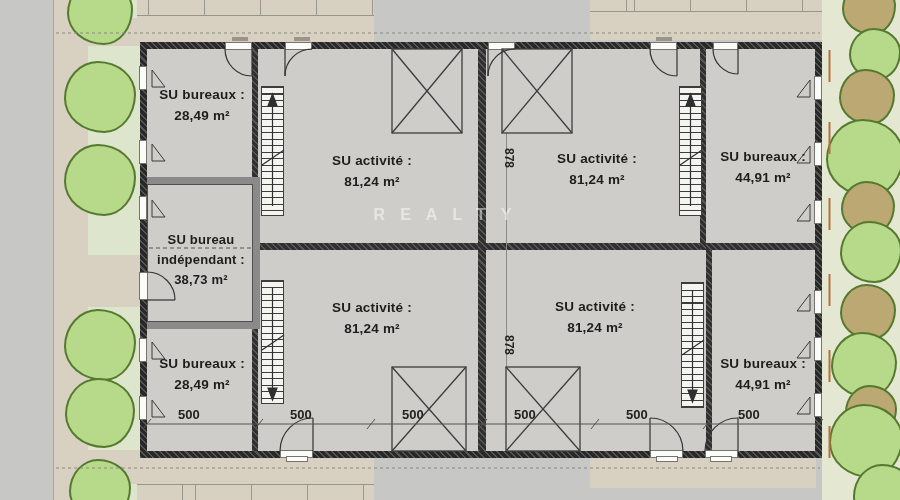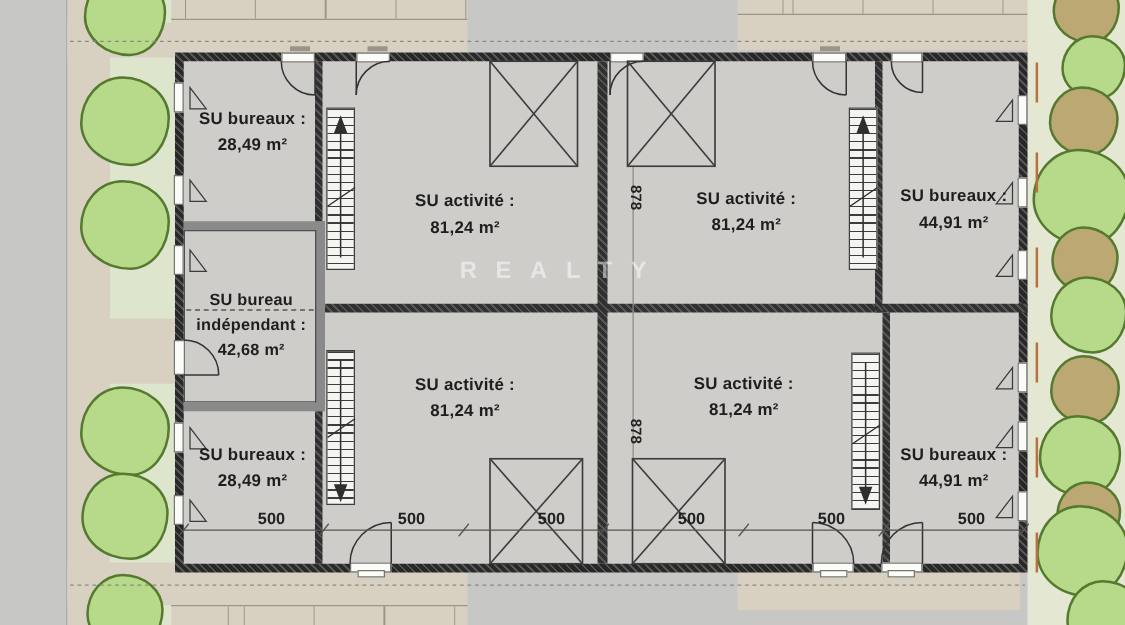--- a/index.html
+++ b/index.html
@@ -26,27 +26,27 @@
   .indep-box{position:absolute;left:147px;top:177px;width:113px;height:152px;
     border:7px solid #8a8a8a;border-left:none;box-shadow:inset 0 0 0 1px #4f4f4f;}
   .stairs{position:absolute;background:
     repeating-linear-gradient(to bottom,#3d3d3d 0 1px,rgba(0,0,0,0) 1px 6.5px),#f4f4f1;
     border:1px solid #3d3d3d;}
   .op{position:absolute;background:#fbfbf8;border:1px solid #757570;}
   .dash-label{position:absolute;background:#9a958a;}
   .room-label{position:absolute;text-align:center;font-weight:bold;
     font-size:13.5px;line-height:21px;color:#1e1e1e;letter-spacing:.2px;}
   .room-label.small{font-size:13px;line-height:20px;}
-  .dim500{position:absolute;width:50px;text-align:right;font-weight:bold;
+  .dim500{position:absolute;width:50px;text-align:left;font-weight:bold;
     font-size:13px;color:#222;}
   .dim878{position:absolute;width:40px;height:14px;text-align:center;font-weight:bold;
     font-size:12px;color:#222;transform:rotate(90deg);}
   .wm{position:absolute;left:0;right:0;top:204px;text-align:center;pointer-events:none;}
   .wm-brand{font-weight:bold;font-size:54px;letter-spacing:10px;color:rgba(255,255,255,.55);}
-  .wm-sub{font-size:19px;font-weight:bold;letter-spacing:15px;color:rgba(255,255,255,.5);margin-top:2px;}
+  .wm-sub{font-size:16px;font-weight:bold;letter-spacing:15px;color:rgba(255,255,255,.5);margin-top:2px;}
   svg.overlay{position:absolute;left:0;top:0;pointer-events:none;}
 </style>
 </head>
 <body>
 
 <div id="plan">
 
   <div class="abs road" style="left:0;top:0;width:54px;height:500px"></div>
   <div class="abs tan" style="left:54px;top:0;width:34px;height:500px"></div>
   <div class="abs lawnL" style="left:88px;top:0;width:52px;height:500px"></div>
@@ -238,21 +238,21 @@
     <div>SU activité :</div>
     <div>81,24 m²</div>
   </div>
   <div class="room-label" style="left:700px;top:146px;width:126px">
     <div>SU bureaux :</div>
     <div>44,91 m²</div>
   </div>
   <div class="room-label small" style="left:140px;top:230px;width:122px">
     <div>SU bureau</div>
     <div>indépendant :</div>
-    <div>42,68 m²</div>
+    <div>38,73 m²</div>
   </div>
   <div class="room-label" style="left:132px;top:353px;width:140px">
     <div>SU bureaux :</div>
     <div>28,49 m²</div>
   </div>
   <div class="room-label" style="left:292px;top:297px;width:160px">
     <div>SU activité :</div>
     <div>81,24 m²</div>
   </div>
   <div class="room-label" style="left:515px;top:296px;width:160px">

